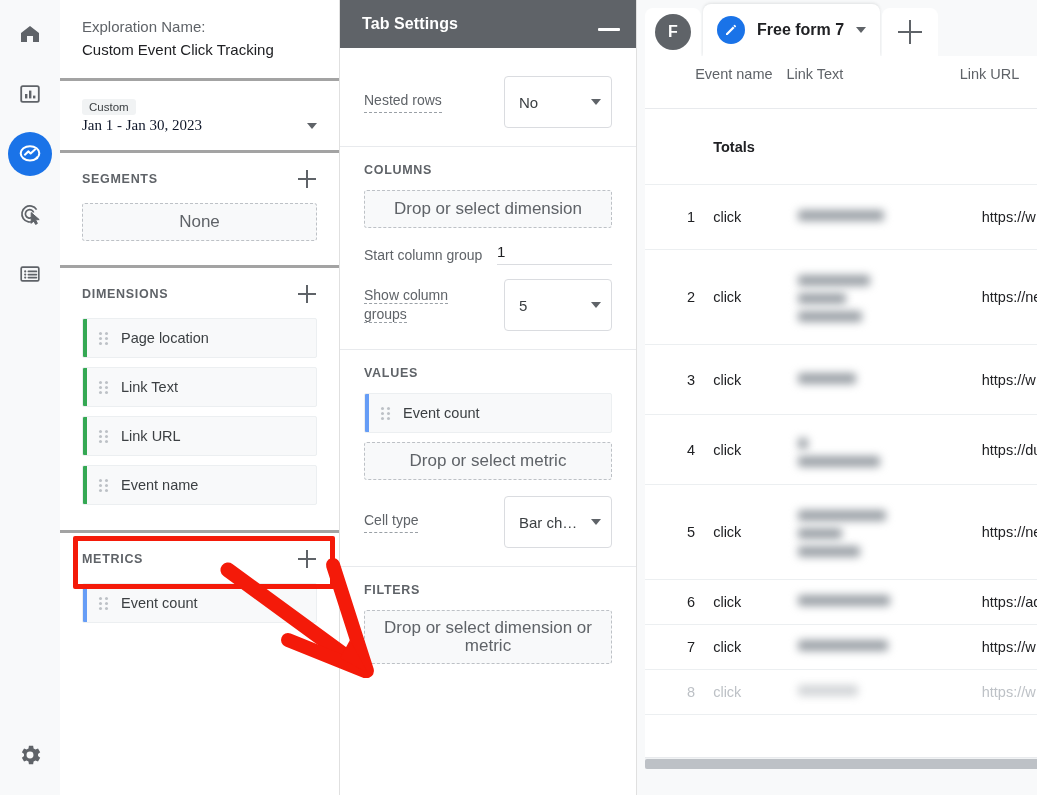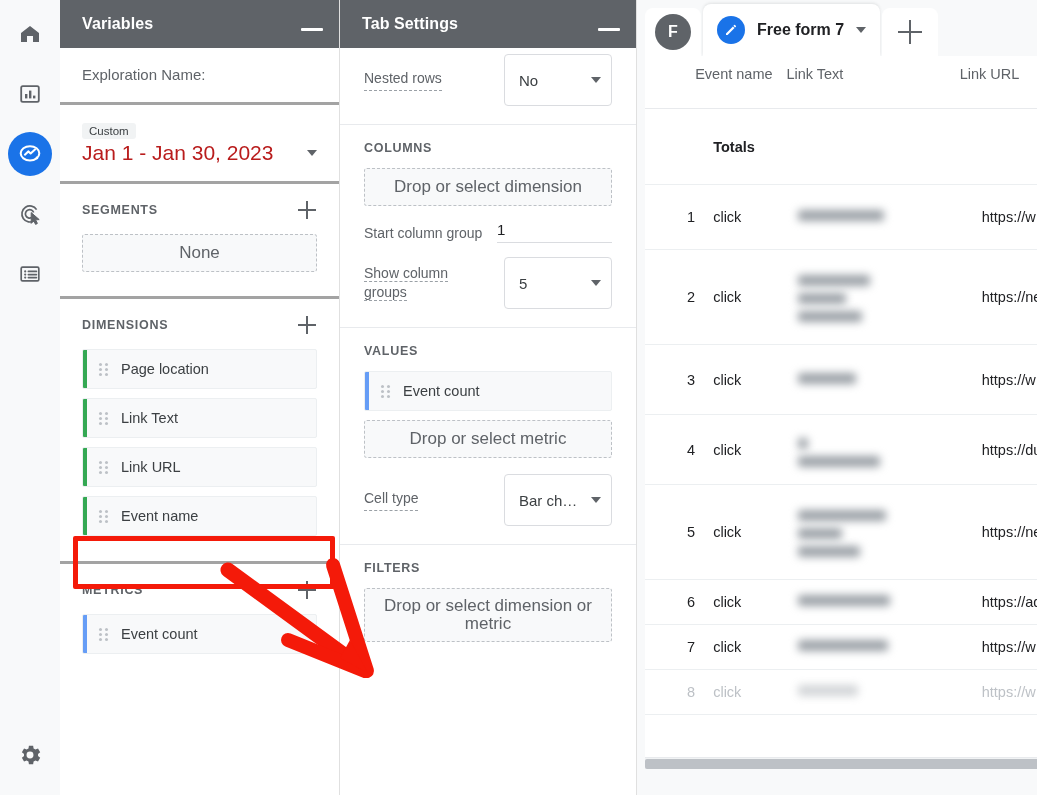--- a/index.html
+++ b/index.html
@@ -49,21 +49,21 @@
   .sect-nb { border-bottom: none; }
 
   .expl-label { font-size: 15px; color: #5f6368; line-height: 22px; }
   .expl-name  { font-size: 15px; color: #202124; line-height: 24px; }
 
   .date-badge {
     display: inline-block; background: #f1f3f4; color: #3c4043;
     font-size: 11.5px; padding: 2px 7px; border-radius: 3px; margin-bottom: 2px;
   }
   .date-row { display: flex; align-items: center; justify-content: space-between; }
-  .date-text { font-size: 21px; color: #b91c1c; }
+  .date-text { font-size: 15px; color: #0f172a; font-family: Liberation Serif, serif; }
   .caret { width: 0; height: 0; border-left: 5.5px solid transparent; border-right: 5.5px solid transparent; border-top: 6px solid #5f6368; }
 
   .sect-title-row { display: flex; align-items: center; justify-content: space-between; margin-bottom: 14px; }
   .sect-title { font-size: 12.5px; font-weight: bold; color: #5f6368; letter-spacing: .7px; }
   .plus { position: relative; width: 20px; height: 20px; }
   .plus::before, .plus::after { content: ""; position: absolute; background: #5f6368; }
   .plus::before { left: 9px; top: 1px; width: 2px; height: 18px; }
   .plus::after  { top: 9px; left: 1px; height: 2px; width: 18px; }
 
   .chip-dashed {
@@ -221,27 +221,24 @@
     </div>
     <div class="rail-spacer"></div>
     <div class="rail-item rail-bottom">
       <svg width="26" height="26" viewBox="0 0 24 24" fill="currentColor">
         <path d="M19.4 13a7.6 7.6 0 0 0 0-2l2-1.6-2-3.4-2.4 1a7.6 7.6 0 0 0-1.7-1l-.4-2.6h-3.9l-.4 2.6a7.6 7.6 0 0 0-1.7 1l-2.4-1-2 3.4 2 1.6a7.6 7.6 0 0 0 0 2l-2 1.6 2 3.4 2.4-1a7.6 7.6 0 0 0 1.7 1l.4 2.6h3.9l.4-2.6a7.6 7.6 0 0 0 1.7-1l2.4 1 2-3.4zM12 15.2A3.2 3.2 0 1 1 12 8.8a3.2 3.2 0 0 1 0 6.4z"></path>
       </svg>
     </div>
   </div>
 
   <div class="panel panel-vars">
-    <div class="panel-head">
-      <span class="panel-head-title">Variables</span>
-      <span class="minimize"></span>
-    </div>
 
     <div class="sect">
       <div class="expl-label">Exploration Name:</div>
+      <div class="expl-name">Custom Event Click Tracking</div>
     </div>
 
     <div class="sect">
       <span class="date-badge">Custom</span>
       <div class="date-row">
         <span class="date-text">Jan 1 - Jan 30, 2023</span>
         <span class="caret"></span>
       </div>
     </div>
 
@@ -327,21 +324,21 @@
       </div>
     </div>
   </div>
 
   <div class="panel panel-tab">
     <div class="panel-head">
       <span class="panel-head-title">Tab Settings</span>
       <span class="minimize"></span>
     </div>
 
-    <div class="tsect" style="padding-top:6px;">
+    <div class="tsect" style="padding-top:28px;">
       <div class="row-ctl">
         <span class="lbl dashed">Nested rows</span>
         <span class="select">
           <span>No</span>
           <span class="caret"></span>
         </span>
       </div>
     </div>
 
     <div class="tsect">

